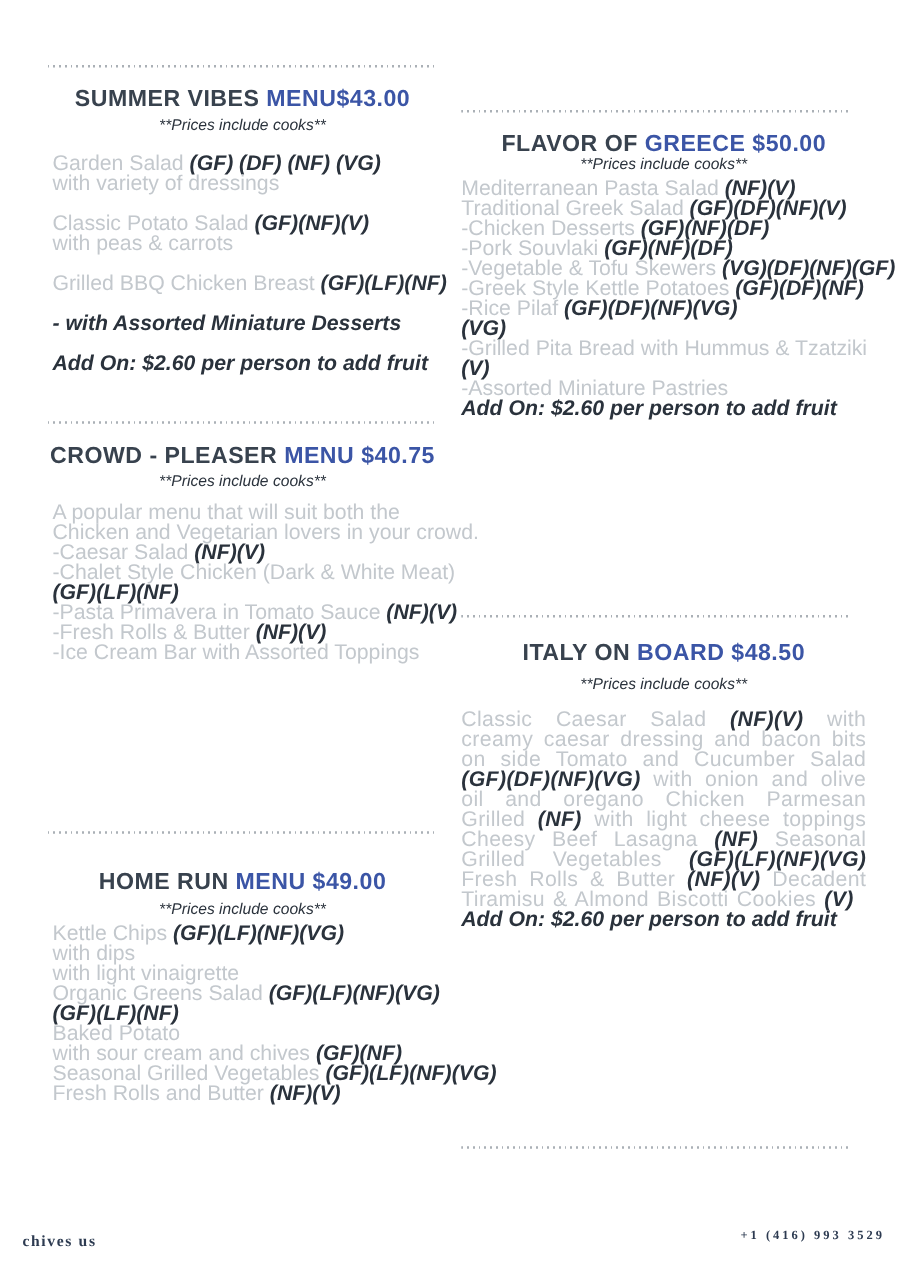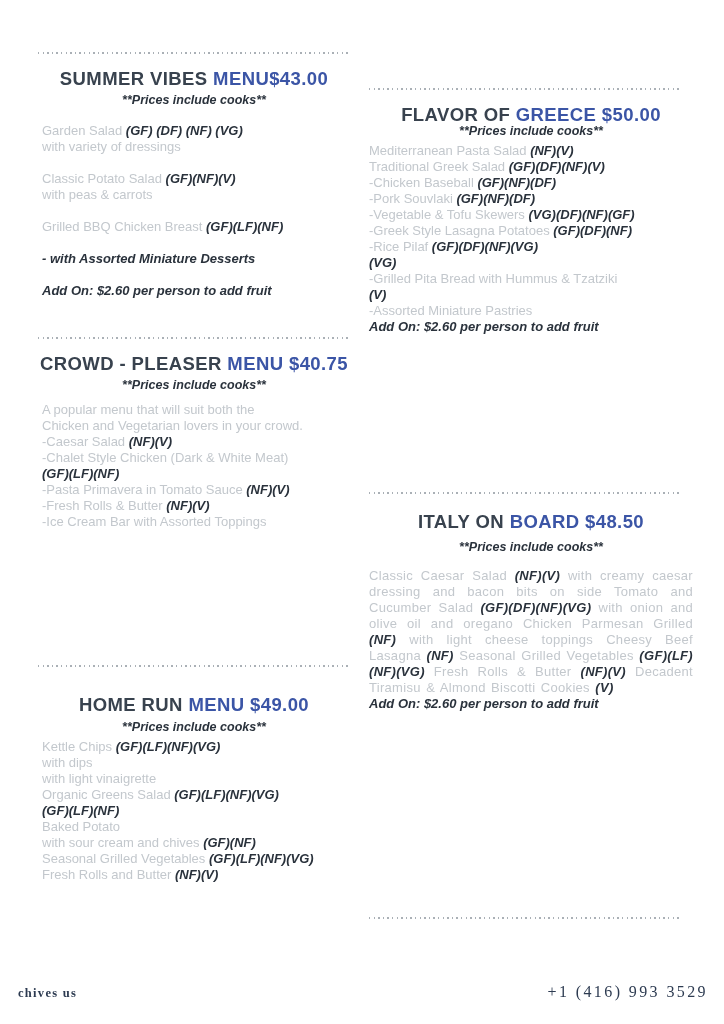--- a/index.html
+++ b/index.html
@@ -17,24 +17,24 @@
     background-image:repeating-linear-gradient(to right,var(--divider) 0 1.4px,transparent 1.4px 4.6px);
   }
   .col-right .divider{width:312px;}
   .sec-title{
     margin:0;text-align:center;font-size:18.5px;font-weight:600;
     letter-spacing:.4px;line-height:24px;white-space:nowrap;color:var(--dark);
   }
   .t-dark{color:var(--dark);}
   .t-blue{color:var(--blue);}
   .sec-sub{
-    text-align:center;font-size:12.5px;font-weight:700;font-style:italic;
+    text-align:center;font-size:12.5px;font-weight:400;font-style:italic;
     color:var(--ink);line-height:15px;
   }
-  .sec-body{font-size:13px;line-height:16px;color:var(--gray);}
+  .sec-body{font-size:17px;line-height:16px;color:var(--gray);}
   .line{min-height:16px;white-space:nowrap;}
   .line.para{white-space:normal;text-align:justify;letter-spacing:.3px;word-spacing:1.5px;}
   .seg-g{color:var(--gray);}
   .seg-t{color:var(--ink);font-weight:700;font-style:italic;}
   
   #sec-summer{top:52px;}
   #sec-summer .sec-title{margin-top:13px;}
   #sec-summer .sec-sub{margin-top:2px;}
   #sec-summer .sec-body{margin-top:15px;padding-left:4px;}
   #sec-crowd{top:337px;}
@@ -54,21 +54,21 @@
   #sec-italy .sec-sub{margin-top:6px;}
   #sec-italy .sec-body{margin-top:13px;}
   #divider-bottom-right{position:absolute;left:369px;top:917px;width:312px;}
   .footer-left{
     position:absolute;left:18px;top:986px;
     font-family:"Liberation Serif",serif;font-weight:700;font-size:12.5px;
     letter-spacing:1.3px;color:var(--footer);
   }
   .footer-right{
     position:absolute;right:16px;top:983px;
-    font-family:"Liberation Serif",serif;font-weight:400;font-size:16px;
+    font-family:"Liberation Serif",serif;font-weight:700;font-size:10px;
     letter-spacing:2.4px;color:var(--footer);
   }
 </style>
 </head>
 <body>
 
 <div class="page" style="--dark: #38424e; --blue: #3b55a6; --gray: #c3c8cd; --ink: #2a323c; --divider: #aab0b6; --footer: #2d3b51;">
   <div id="sections-root">
       <section id="sec-summer" class="sec col-left">
         <div class="divider"></div>
@@ -88,24 +88,24 @@
           <div class="line"><span class="seg-t">Add On: $2.60 per person to add fruit</span></div>
         </div>
       </section>
       <section id="sec-greece" class="sec col-right">
         <div class="divider"></div>
         <h2 class="sec-title"><span class="t-dark">FLAVOR OF </span><span class="t-blue">GREECE $50.00</span></h2>
         <div class="sec-sub">**Prices include cooks**</div>
         <div class="sec-body">
           <div class="line"><span class="seg-g">Mediterranean Pasta Salad </span><span class="seg-t">(NF)(V)</span></div>
           <div class="line"><span class="seg-g">Traditional Greek Salad </span><span class="seg-t">(GF)(DF)(NF)(V)</span></div>
-          <div class="line"><span class="seg-g">-Chicken Baseball </span><span class="seg-t">(GF)(NF)(DF)</span></div>
+          <div class="line"><span class="seg-g">-Chicken Desserts </span><span class="seg-t">(GF)(NF)(DF)</span></div>
           <div class="line"><span class="seg-g">-Pork Souvlaki </span><span class="seg-t">(GF)(NF)(DF)</span></div>
           <div class="line"><span class="seg-g">-Vegetable &amp; Tofu Skewers </span><span class="seg-t">(VG)(DF)(NF)(GF)</span></div>
-          <div class="line"><span class="seg-g">-Greek Style Lasagna Potatoes </span><span class="seg-t">(GF)(DF)(NF)</span></div>
+          <div class="line"><span class="seg-g">-Greek Style Kettle Potatoes </span><span class="seg-t">(GF)(DF)(NF)</span></div>
           <div class="line"><span class="seg-g">-Rice Pilaf </span><span class="seg-t">(GF)(DF)(NF)(VG)</span></div>
           <div class="line"><span class="seg-t">(VG)</span></div>
           <div class="line"><span class="seg-g">-Grilled Pita Bread with Hummus &amp; Tzatziki</span></div>
           <div class="line"><span class="seg-t">(V)</span></div>
           <div class="line"><span class="seg-g">-Assorted Miniature Pastries</span></div>
           <div class="line"><span class="seg-t">Add On: $2.60 per person to add fruit</span></div>
         </div>
       </section>
       <section id="sec-crowd" class="sec col-left">
         <div class="divider"></div>

